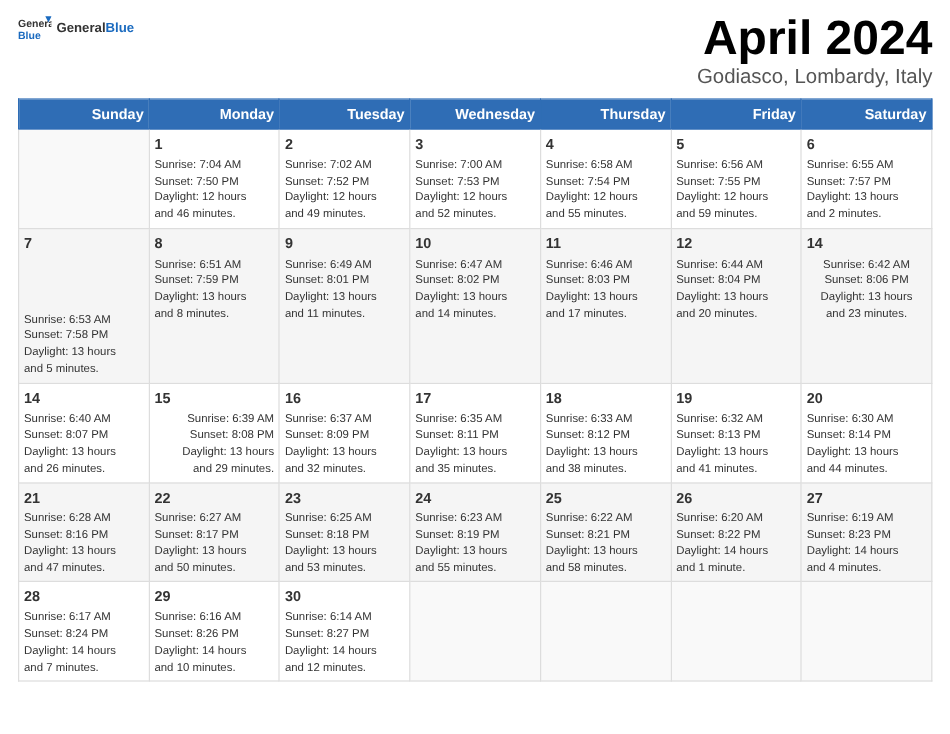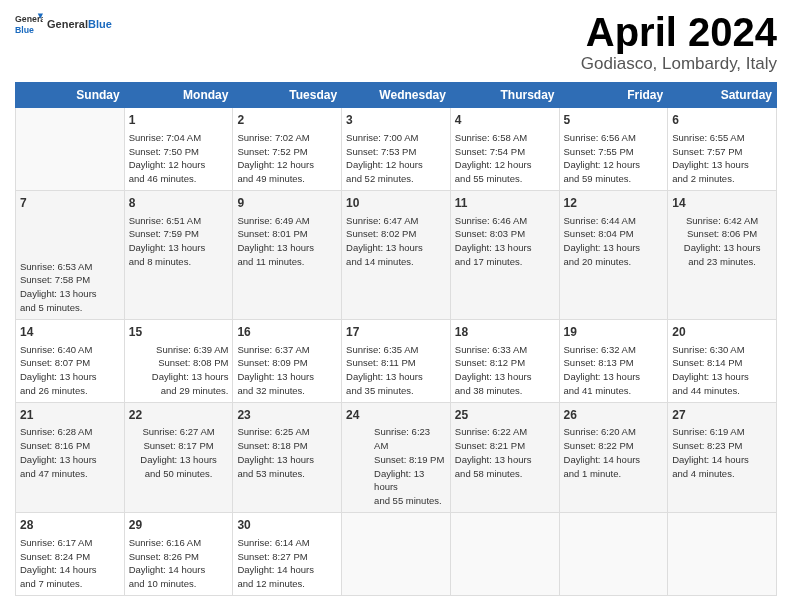--- a/index.html
+++ b/index.html
@@ -277,35 +277,35 @@
         <tr>
           <td>
             <span class="day-number">21</span>
             <div class="day-info" style="white-space: pre-line;">Sunrise: 6:28 AM
 Sunset: 8:16 PM
 Daylight: 13 hours
 and 47 minutes.</div>
           </td>
           <td>
             <span class="day-number">22</span>
-            <div class="day-info" style="white-space: pre-line; text-align: center;">Sunrise: 6:27 AM
+            <div class="day-info" style="white-space: pre-line;">Sunrise: 6:27 AM
 Sunset: 8:17 PM
 Daylight: 13 hours
 and 50 minutes.</div>
           </td>
           <td>
             <span class="day-number">23</span>
             <div class="day-info" style="white-space: pre-line;">Sunrise: 6:25 AM
 Sunset: 8:18 PM
 Daylight: 13 hours
 and 53 minutes.</div>
           </td>
           <td>
             <span class="day-number">24</span>
-            <div class="day-info" style="white-space: pre-line; margin-left: 28px;">Sunrise: 6:23 AM
+            <div class="day-info" style="white-space: pre-line;">Sunrise: 6:23 AM
 Sunset: 8:19 PM
 Daylight: 13 hours
 and 55 minutes.</div>
           </td>
           <td>
             <span class="day-number">25</span>
             <div class="day-info" style="white-space: pre-line;">Sunrise: 6:22 AM
 Sunset: 8:21 PM
 Daylight: 13 hours
 and 58 minutes.</div>

